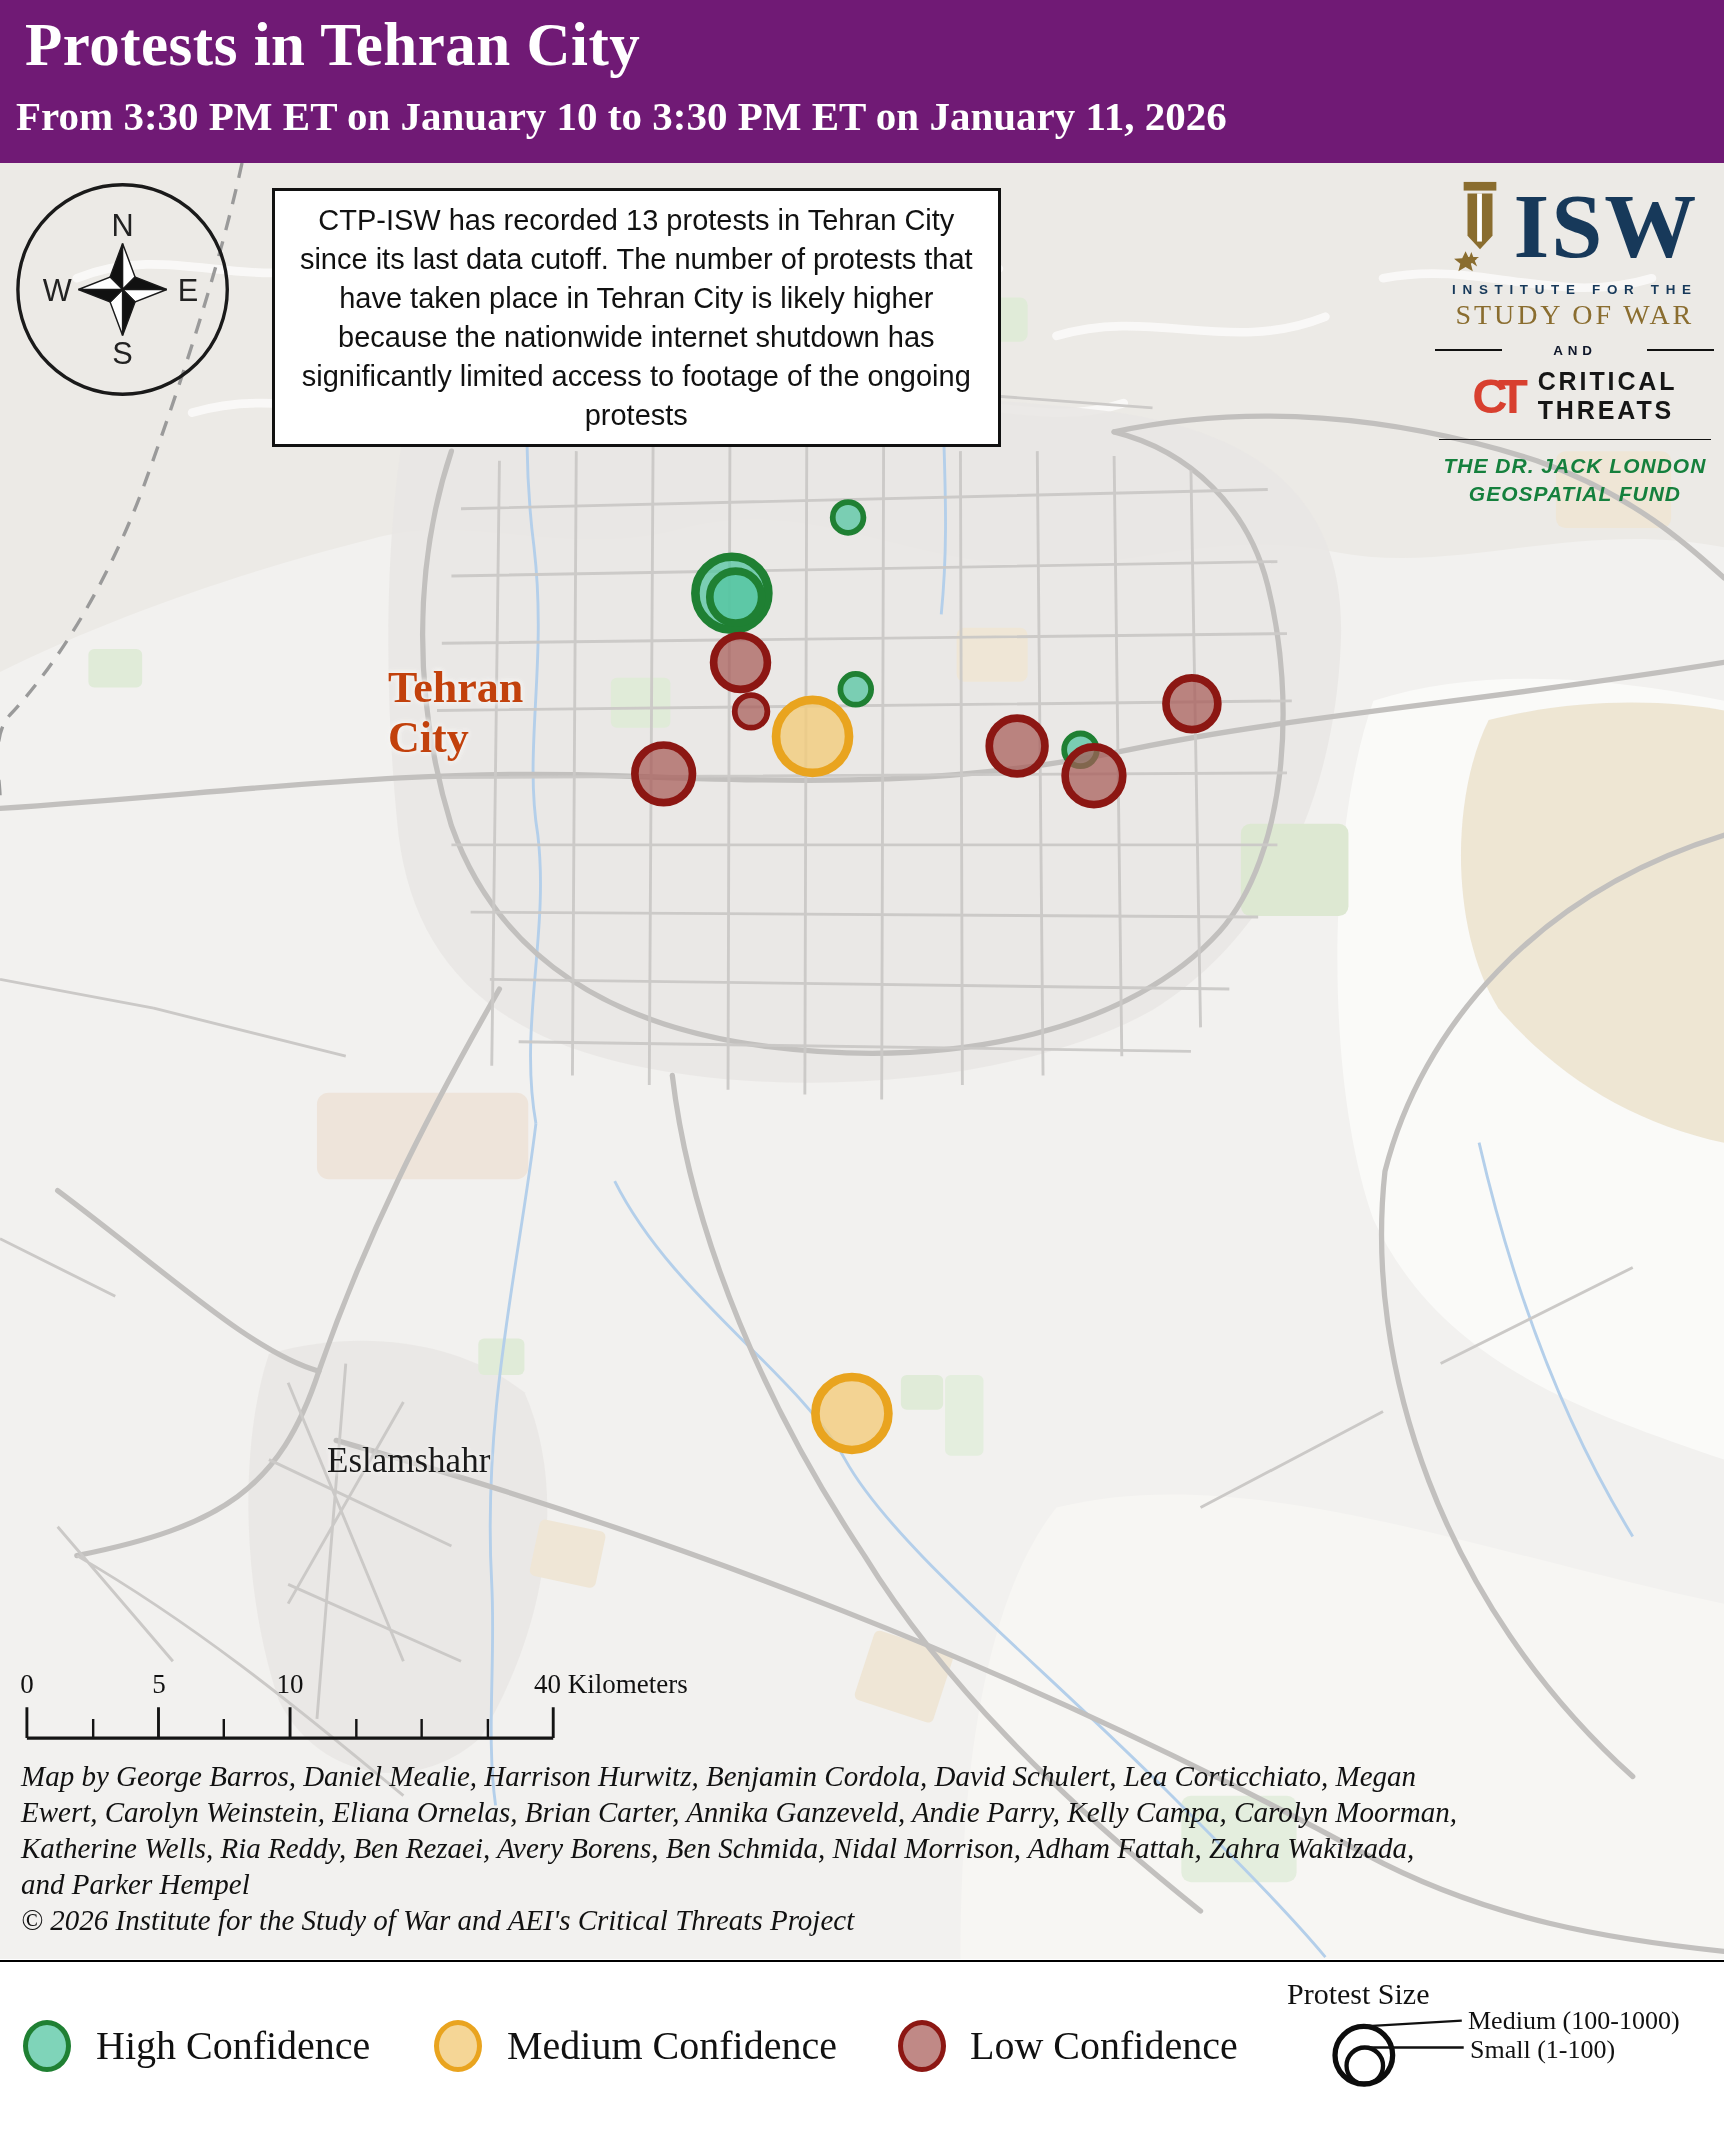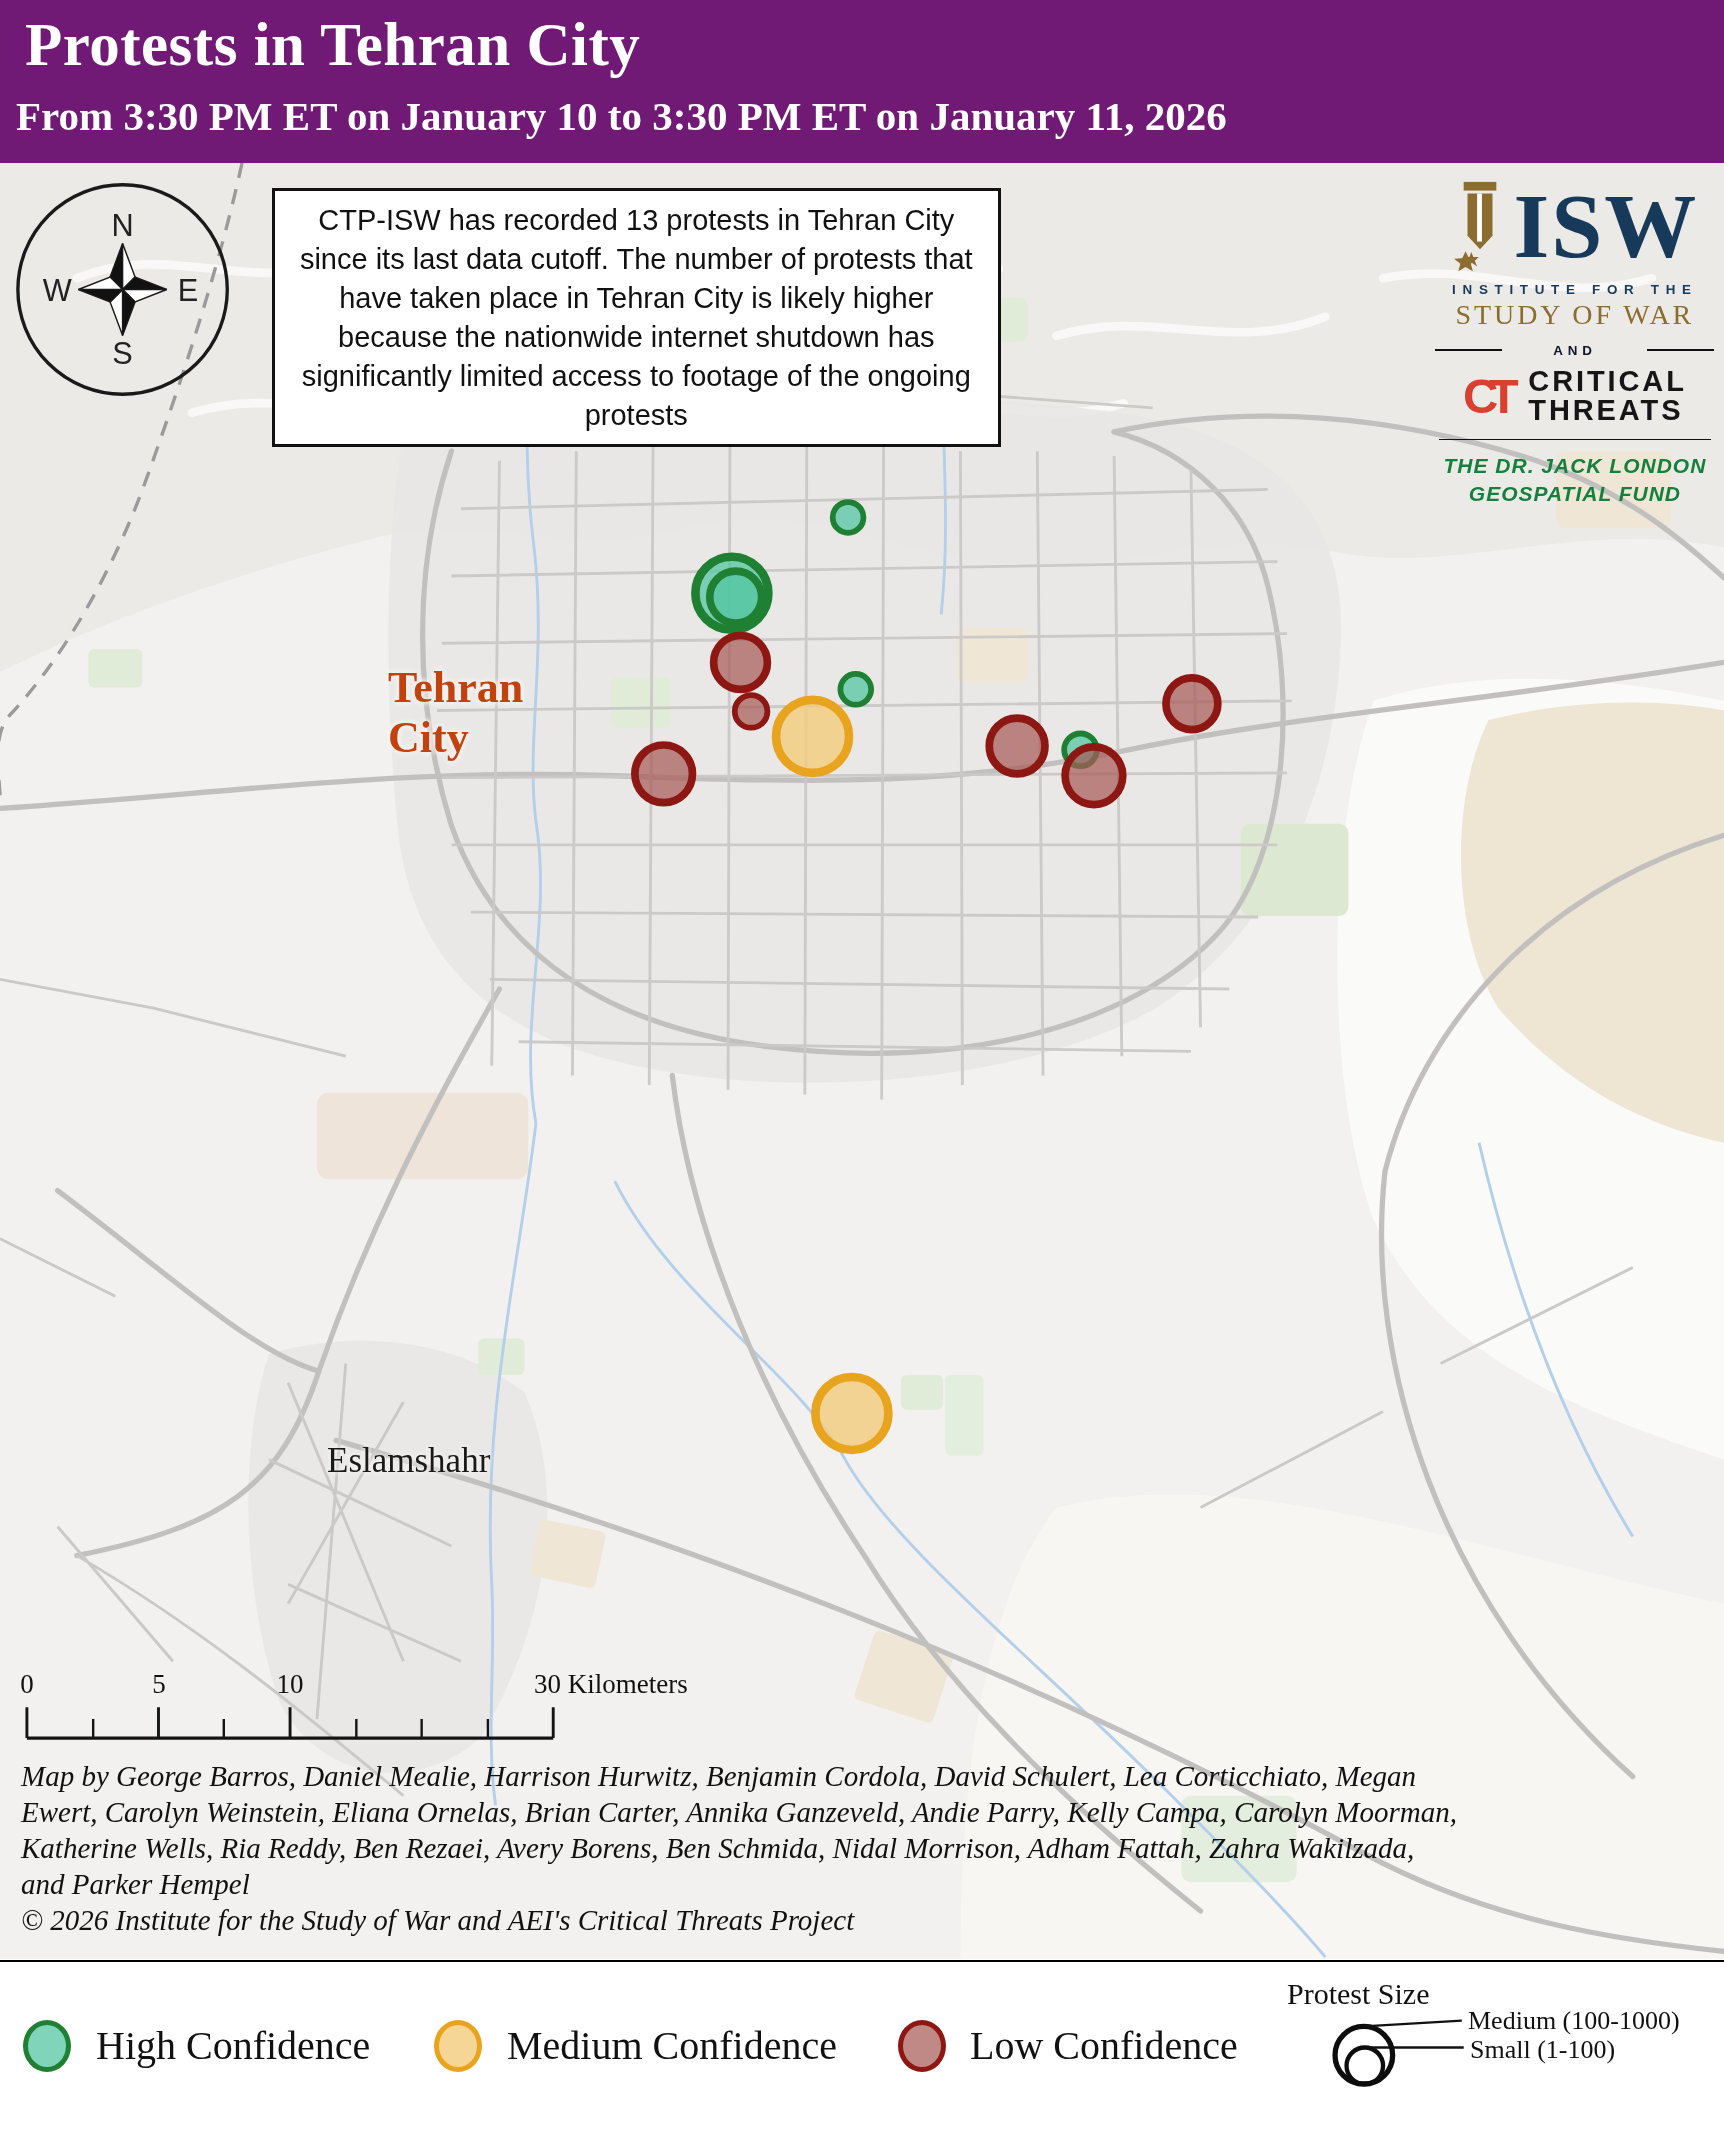--- a/index.html
+++ b/index.html
@@ -23,21 +23,21 @@
          font-family:"Liberation Sans","DejaVu Sans",sans-serif;}
   .isw-row{display:flex;align-items:flex-start;justify-content:center;gap:5.8px;}
   .isw-text{font-family:"Liberation Serif",serif;font-weight:bold;font-size:92px;line-height:92px;color:#17395a;letter-spacing:1.9px;}
   .isw-sub1{margin-top:1.9px;font-size:13.4px;font-weight:bold;letter-spacing:6.7px;color:#17395a;}
   .isw-sub2{margin-top:1.9px;font-family:"Liberation Serif",serif;font-size:28px;letter-spacing:2.9px;color:#8a6d2f;}
   .and-row{display:flex;align-items:center;justify-content:space-between;gap:11.5px;margin:11.5px 0 9.6px 0;
            font-size:13.4px;font-weight:bold;letter-spacing:4.8px;color:#0f172a;}
   .and-row .rule{height:1.9px;background:#111;width:67px;}
   .ct-row{display:flex;align-items:center;justify-content:center;gap:9.6px;}
   .ct-mark{font-size:49px;font-weight:bold;color:#d8402f;letter-spacing:-9.6px;line-height:58px;padding-right:9.6px;}
-  .ct-name{text-align:left;font-weight:bold;color:#161616;font-size:29px;line-height:29px;letter-spacing:2.9px;}
+  .ct-name{text-align:left;font-weight:bold;color:#161616;font-size:25px;line-height:29px;letter-spacing:2.9px;}
   .logo-rule{height:1.9px;background:#111;margin:13.4px 3.8px 11.5px 3.8px;}
   .fund{font-weight:bold;font-style:italic;font-size:21px;line-height:28px;color:#15803d;letter-spacing:1px;}
   
   .tehran{position:absolute;left:388px;top:500px;width:384px;text-align:left;font-weight:bold;
           font-size:44px;line-height:50px;color:#c2410c;
           text-shadow:0 0 4.8px #f5f4f2,0 0 4.8px #f5f4f2,0 0 7.7px #f5f4f2;}
   .eslam{position:absolute;left:327px;top:1278px;font-size:35px;color:#1a1a1a;
          text-shadow:0 0 4.8px #f5f4f2,0 0 5.8px #f5f4f2;}
   
   .scale-label{position:absolute;font-size:27px;color:#111;top:1506px;transform:translateX(-50%);}
@@ -217,21 +217,21 @@
 
     <div class="tehran">
       <div>Tehran</div>
       <div>City</div>
     </div>
     <div class="eslam">Eslamshahr</div>
 
     <div class="scale-label" style="left:27px">0</div>
     <div class="scale-label" style="left:159px">5</div>
     <div class="scale-label" style="left:290px">10</div>
-    <div class="scale-label start" style="left:534px">30 Kilometers</div>
+    <div class="scale-label start" style="left:534px">40 Kilometers</div>
 
     <div class="credits">
       <div>Map by George Barros, Daniel Mealie, Harrison Hurwitz, Benjamin Cordola, David Schulert, Lea Corticchiato, Megan</div>
       <div>Ewert, Carolyn Weinstein, Eliana Ornelas, Brian Carter, Annika Ganzeveld, Andie Parry, Kelly Campa, Carolyn Moorman,</div>
       <div>Katherine Wells, Ria Reddy, Ben Rezaei, Avery Borens, Ben Schmida, Nidal Morrison, Adham Fattah, Zahra Wakilzada,</div>
       <div>and Parker Hempel</div>
       <div>© 2026 Institute for the Study of War and AEI's Critical Threats Project</div>
     </div>
   </div>
 

